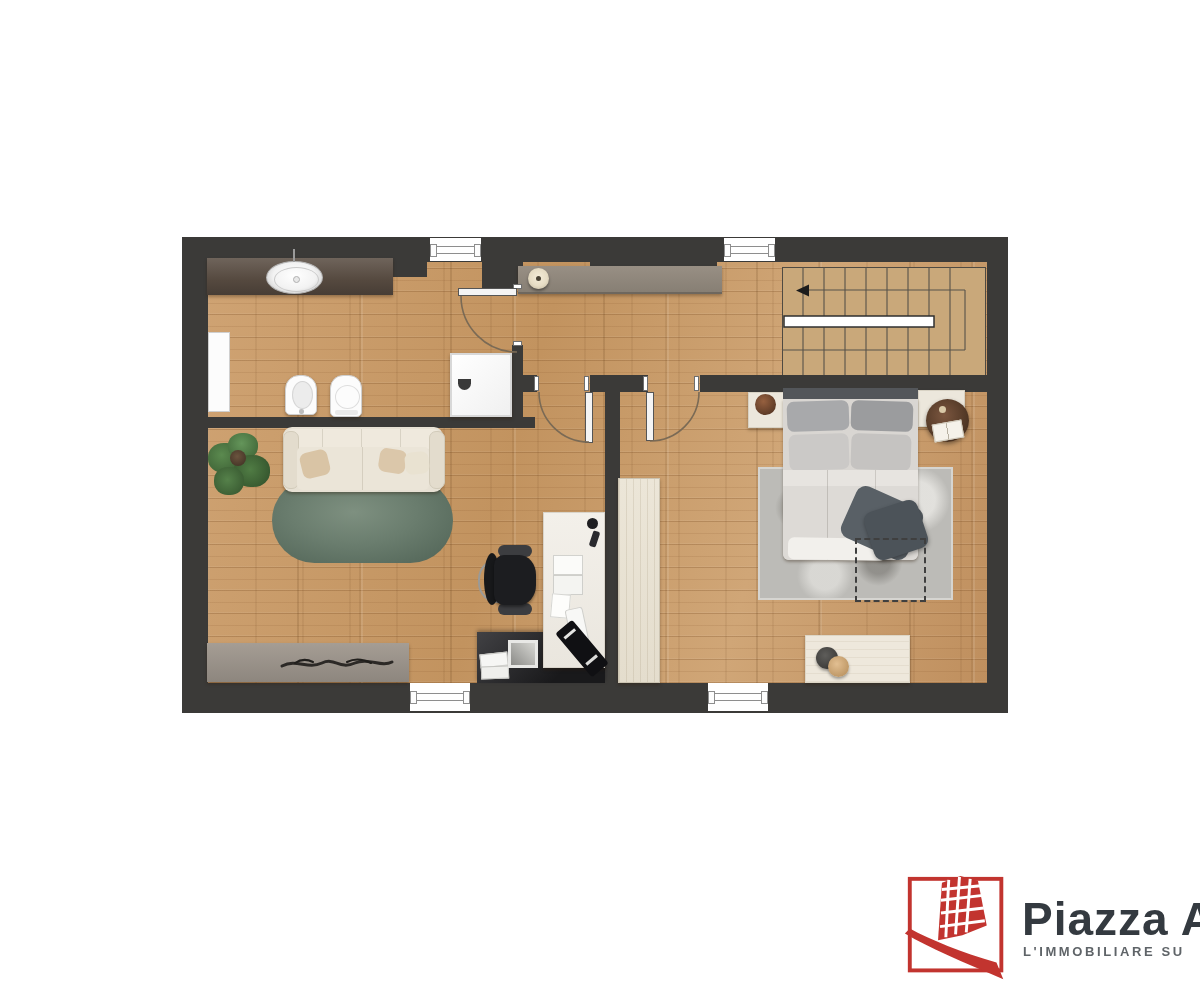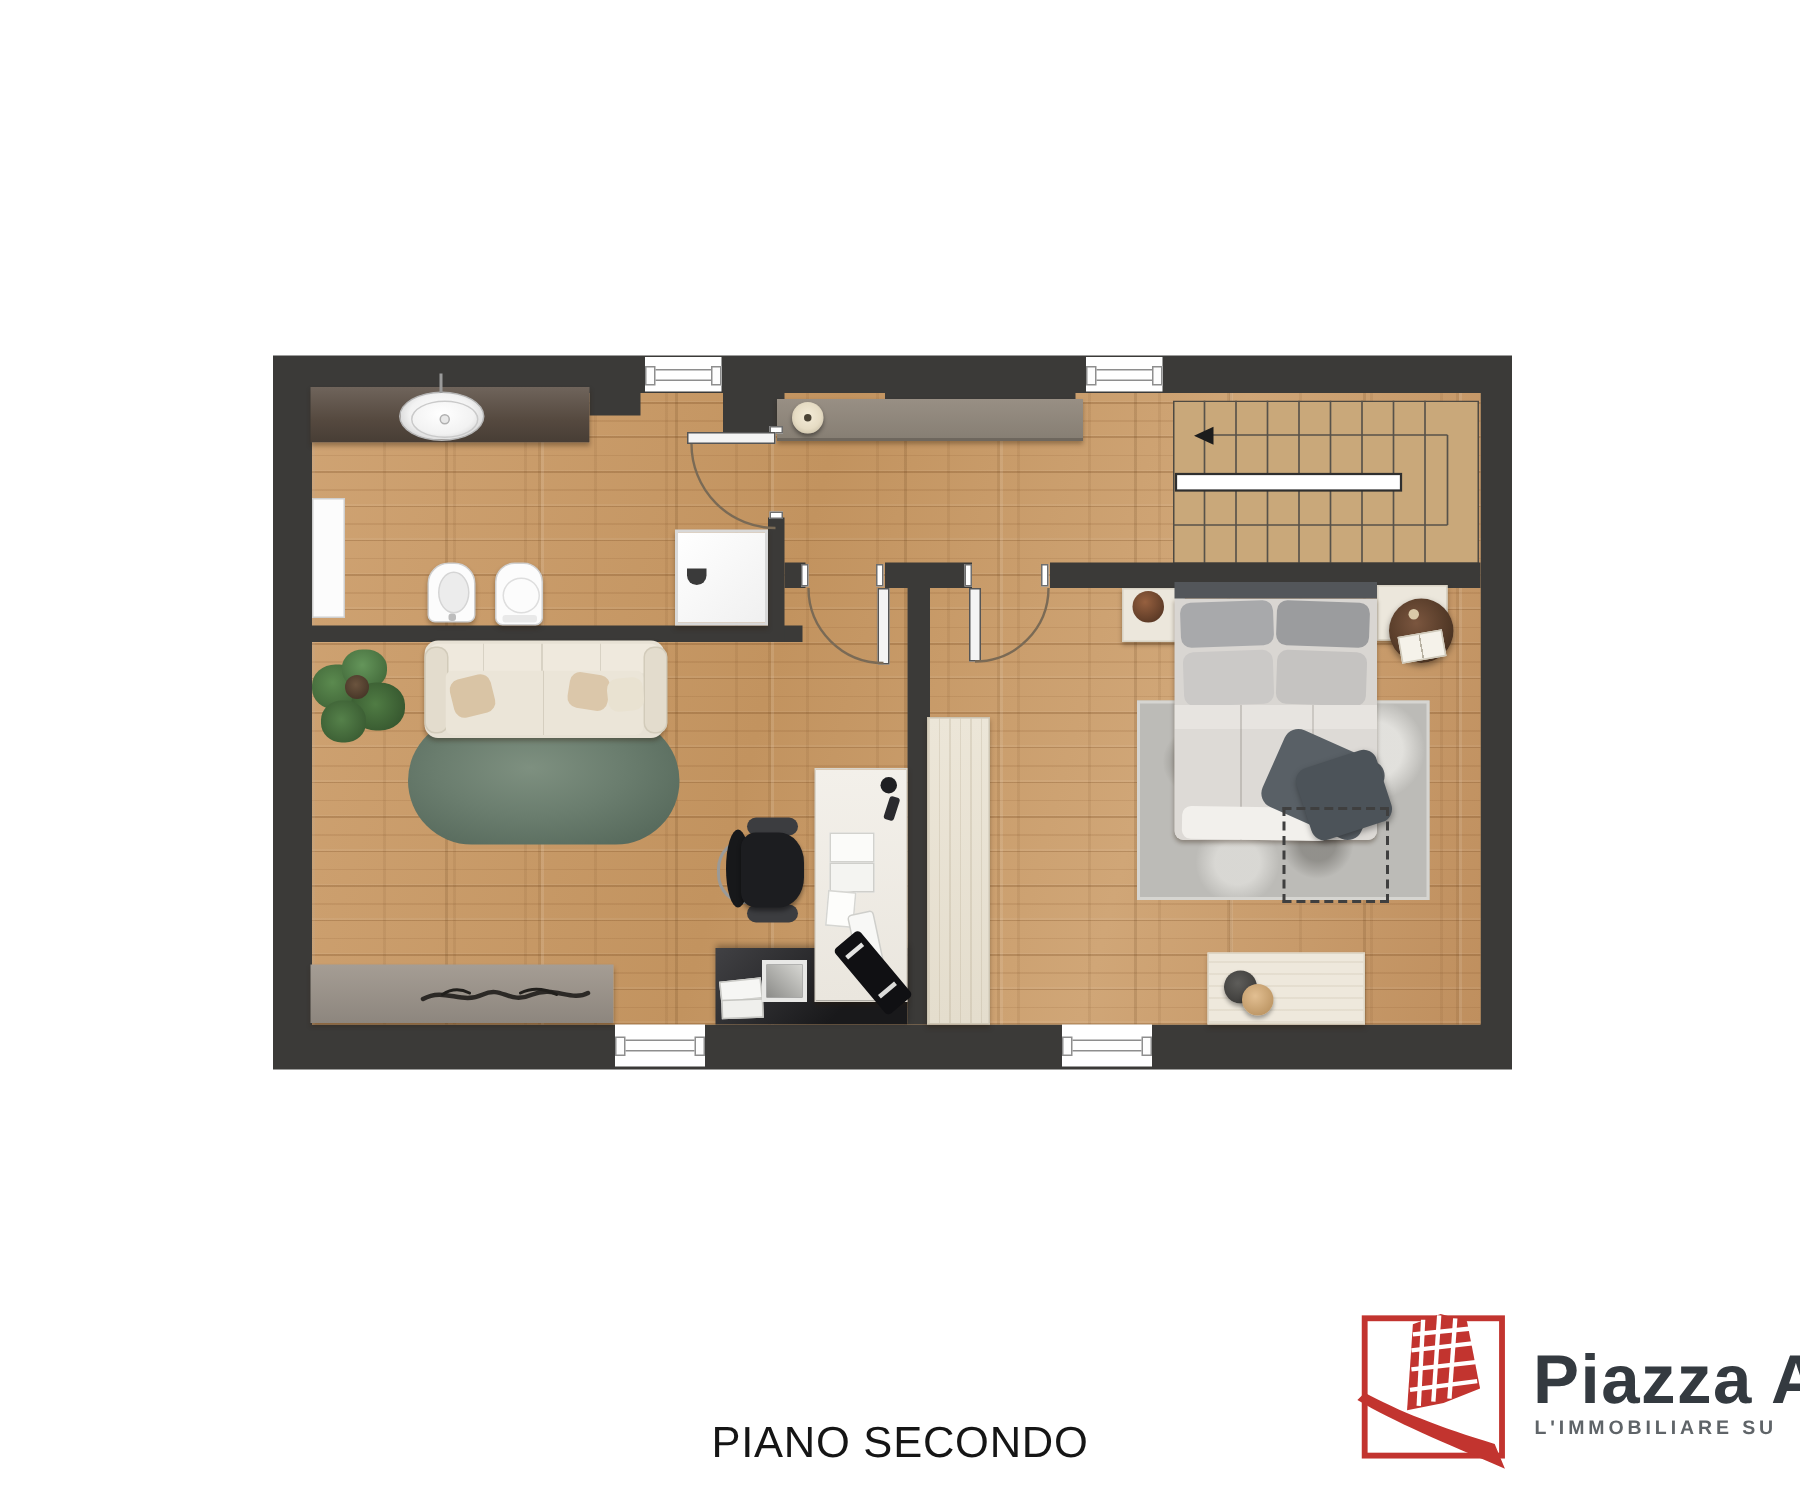--- a/index.html
+++ b/index.html
@@ -231,21 +231,20 @@
     <div class="abs" style="left:673px;top:301px;width:71px;height:64px;border:2px dashed #3f3f3f;box-sizing:border-box;z-index:8;"></div>
 
     <div class="furn shadow" style="left:623px;top:398px;width:105px;height:48px;border:1px solid #ddd6c6;
          background-color:#eee8dc;background-image:repeating-linear-gradient(0deg, rgba(160,145,115,.12) 0 1px, transparent 1px 8px);"></div>
     <div class="abs" style="left:634px;top:410px;width:22px;height:22px;border-radius:50%;
          background:radial-gradient(circle at 42% 38%,#5e5d5a,#3b3a38 80%);z-index:6;box-shadow:0 2px 3px rgba(0,0,0,.35);"></div>
     <div class="abs" style="left:646px;top:419px;width:21px;height:21px;border-radius:50%;
          background:radial-gradient(circle at 42% 38%,#e2bf92,#bb9462 80%);z-index:6;box-shadow:0 2px 3px rgba(0,0,0,.35);"></div>
   </div>
 
-  <div class="title">PIANO SECONDO</div>
 
   <svg class="abs" style="left:902px;top:870px;" width="112" height="119" viewBox="0 0 115 122">
     <rect x="8" y="9" width="94" height="94" fill="none" stroke="#c2342f" stroke-width="4"></rect>
     <path d="M37 72 L41 13 L60 6 L78 11 L87 57 L62 67 Z" fill="#c2342f"></path>
     <g stroke="#ffffff" stroke-width="3">
       <line x1="48" y1="10" x2="45" y2="69"></line>
         <line x1="59" y1="7" x2="55" y2="66"></line>
         <line x1="70" y1="9" x2="66" y2="64"></line>
       <line x1="39" y1="58" x2="85" y2="52"></line>
         <line x1="40" y1="44" x2="84" y2="39"></line>

